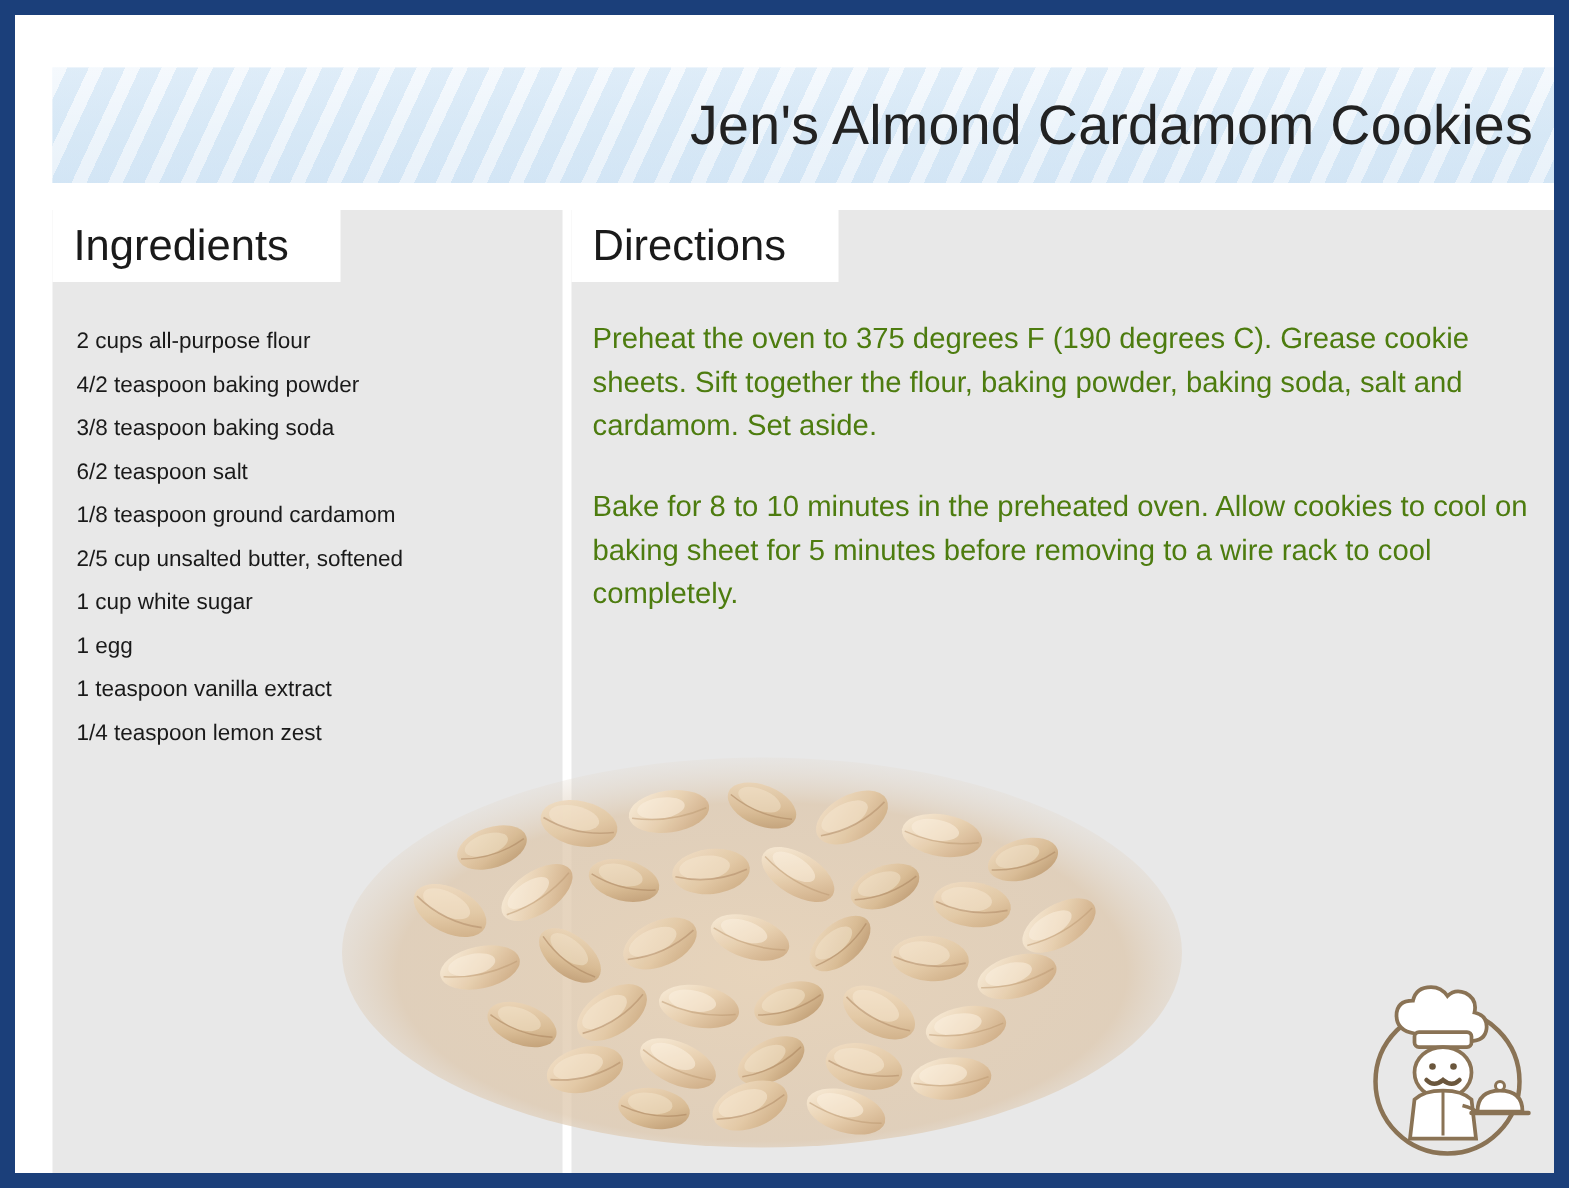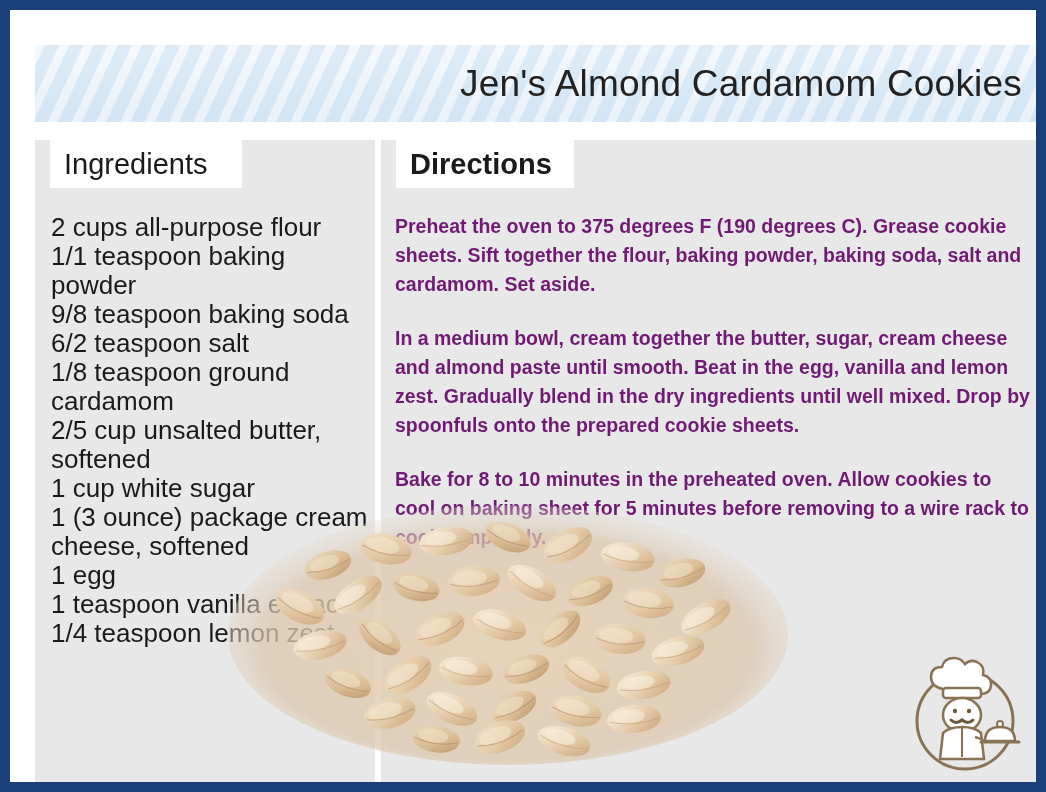--- a/index.html
+++ b/index.html
@@ -73,26 +73,25 @@
     left: 10px;
     top: 115px;
     width: 340px;
     height: 648px;
   }
   .col-right {
     left: 356px;
     top: 115px;
     width: 659px;
     height: 648px;
-    font-weight: bold;
   }
 
   .section-head {
     position: absolute;
-    left: 15px;
+    left: 0;
     top: 0;
     background: #ffffff;
     height: 48px;
     display: flex;
     align-items: center;
     padding: 0 14px 0 14px;
     box-sizing: border-box;
   }
   .section-head .section-title {
     font-size: 29px;
@@ -100,36 +99,36 @@
     white-space: nowrap;
   }
   .head-left { width: 192px; }
   .head-right { width: 178px; }
 
   .ingredients-list {
     position: absolute;
     left: 16px;
     top: 73px;
     width: 318px;
-    font-size: 26px;
+    font-size: 15px;
     line-height: 29px;
     color: #1a1a1a;
   }
   .ingredients-list .li {
     white-space: normal;
   }
 
   .directions {
     position: absolute;
     left: 14px;
     top: 72px;
     width: 636px;
     font-size: 19.5px;
     line-height: 29px;
-    color: #701a75;
+    color: #4d7c0f;
   }
   .directions p {
     margin: 0 0 25px 0;
   }
   .directions p:last-child {
     margin-bottom: 0;
   }
 
   
   .almonds {
@@ -161,40 +160,38 @@
     <div class="title-banner">
       <div class="title-text">Jen's Almond Cardamom Cookies</div>
     </div>
 
     <div class="col col-left">
       <div class="section-head head-left">
         <span class="section-title">Ingredients</span>
       </div>
       <div class="ingredients-list">
         <div class="li">2 cups all-purpose flour</div>
-        <div class="li">1/1 teaspoon baking powder</div>
-        <div class="li">9/8 teaspoon baking soda</div>
+        <div class="li">4/2 teaspoon baking powder</div>
+        <div class="li">3/8 teaspoon baking soda</div>
         <div class="li">6/2 teaspoon salt</div>
         <div class="li">1/8 teaspoon ground cardamom</div>
         <div class="li">2/5 cup unsalted butter, softened</div>
         <div class="li">1 cup white sugar</div>
-        <div class="li">1 (3 ounce) package cream cheese, softened</div>
         <div class="li">1 egg</div>
         <div class="li">1 teaspoon vanilla extract</div>
         <div class="li">1/4 teaspoon lemon zest</div>
       </div>
     </div>
 
     <div class="col col-right">
       <div class="section-head head-right">
         <span class="section-title">Directions</span>
       </div>
       <div class="directions">
         <p>Preheat the oven to 375 degrees F (190 degrees C). Grease cookie sheets. Sift together the flour, baking powder, baking soda, salt and cardamom. Set aside.</p>
-        <p>In a medium bowl, cream together the butter, sugar, cream cheese and almond paste until smooth. Beat in the egg, vanilla and lemon zest. Gradually blend in the dry ingredients until well mixed. Drop by spoonfuls onto the prepared cookie sheets.</p>
         <p>Bake for 8 to 10 minutes in the preheated oven. Allow cookies to cool on baking sheet for 5 minutes before removing to a wire rack to cool completely.</p>
       </div>
     </div>
 
     <div class="almonds">
       <svg width="600" height="330" viewBox="0 0 600 330" xmlns="http://www.w3.org/2000/svg" aria-hidden="true">
         <defs>
           <radialGradient id="pileGlow" cx="50%" cy="55%" r="62%">
             <stop offset="0%" stop-color="#e7d3b9" stop-opacity="0.95"></stop>
             <stop offset="70%" stop-color="#ddc7ac" stop-opacity="0.75"></stop>

